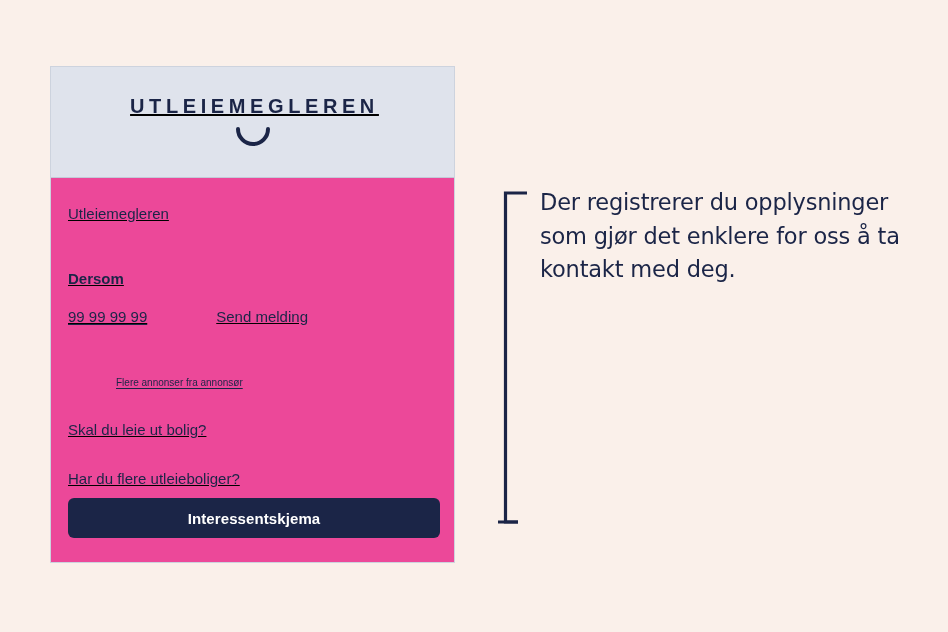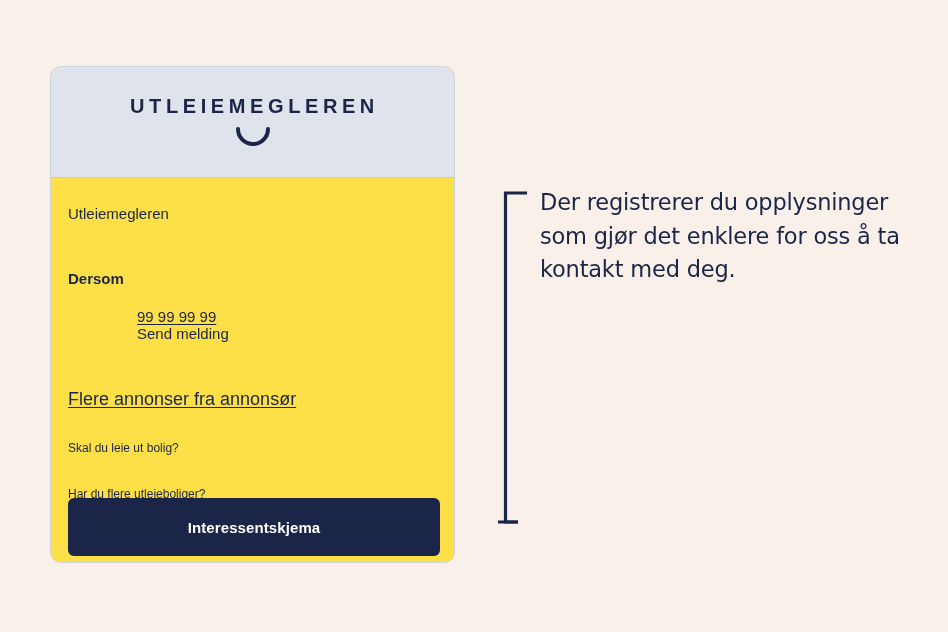--- a/index.html
+++ b/index.html
@@ -15,25 +15,26 @@
     position: relative;
   }
 
   
   #agent-card {
     position: absolute;
     left: 50px;
     top: 66px;
     width: 405px;
     height: 497px;
-    background: #fde047;
+    background: #ec4899;
     border: 1px solid #cdd3de;
-    border-radius: 11px;
+    border-radius: 0;
     box-sizing: border-box;
     overflow: hidden;
+    text-decoration: underline;
   }
 
   #card-header {
     height: 111px;
     border-bottom: 1px solid #c3cad7;
     box-sizing: border-box;
     display: flex;
     flex-direction: column;
     align-items: center;
     justify-content: center;
@@ -89,21 +90,20 @@
     color: #1b2547;
     line-height: 20px;
     margin-top: 6px;
   }
 
   #contact-row {
     margin-top: 19px;
     padding-left: 1px;
     display: flex;
     align-items: baseline;
-    flex-direction: column;
   }
 
   #broker-phone-link {
     font-size: 15px;
     color: #1b2547;
     text-decoration: underline;
     text-underline-offset: 2px;
     cursor: pointer;
   }
 
@@ -115,43 +115,44 @@
     margin-left: 69px;
   }
 
   #links-block {
     margin-top: 47px;
     padding-left: 1px;
   }
 
   #more-ads-link {
     display: inline-block;
-    font-size: 18px;
+    font-size: 10px;
     color: #1b2547;
     text-decoration: underline;
     text-underline-offset: 2px;
     cursor: pointer;
+    margin-left: 48px;
   }
 
   .secondary-link {
     display: block;
-    font-size: 12px;
+    font-size: 15px;
     color: #1b2547;
     text-decoration: none;
     cursor: pointer;
   }
   #rent-out-link { margin-top: 31px; }
   #more-rentals-link { margin-top: 32px; }
 
   #interest-form-button {
     position: absolute;
     left: 17px;
     top: 431px;
     width: 372px;
-    height: 58px;
+    height: 40px;
     background: #1b2547;
     color: #ffffff;
     border: none;
     border-radius: 6px;
     font-family: "Liberation Sans", sans-serif;
     font-size: 15px;
     font-weight: 700;
     letter-spacing: 0.1px;
     cursor: pointer;
     padding: 0;

